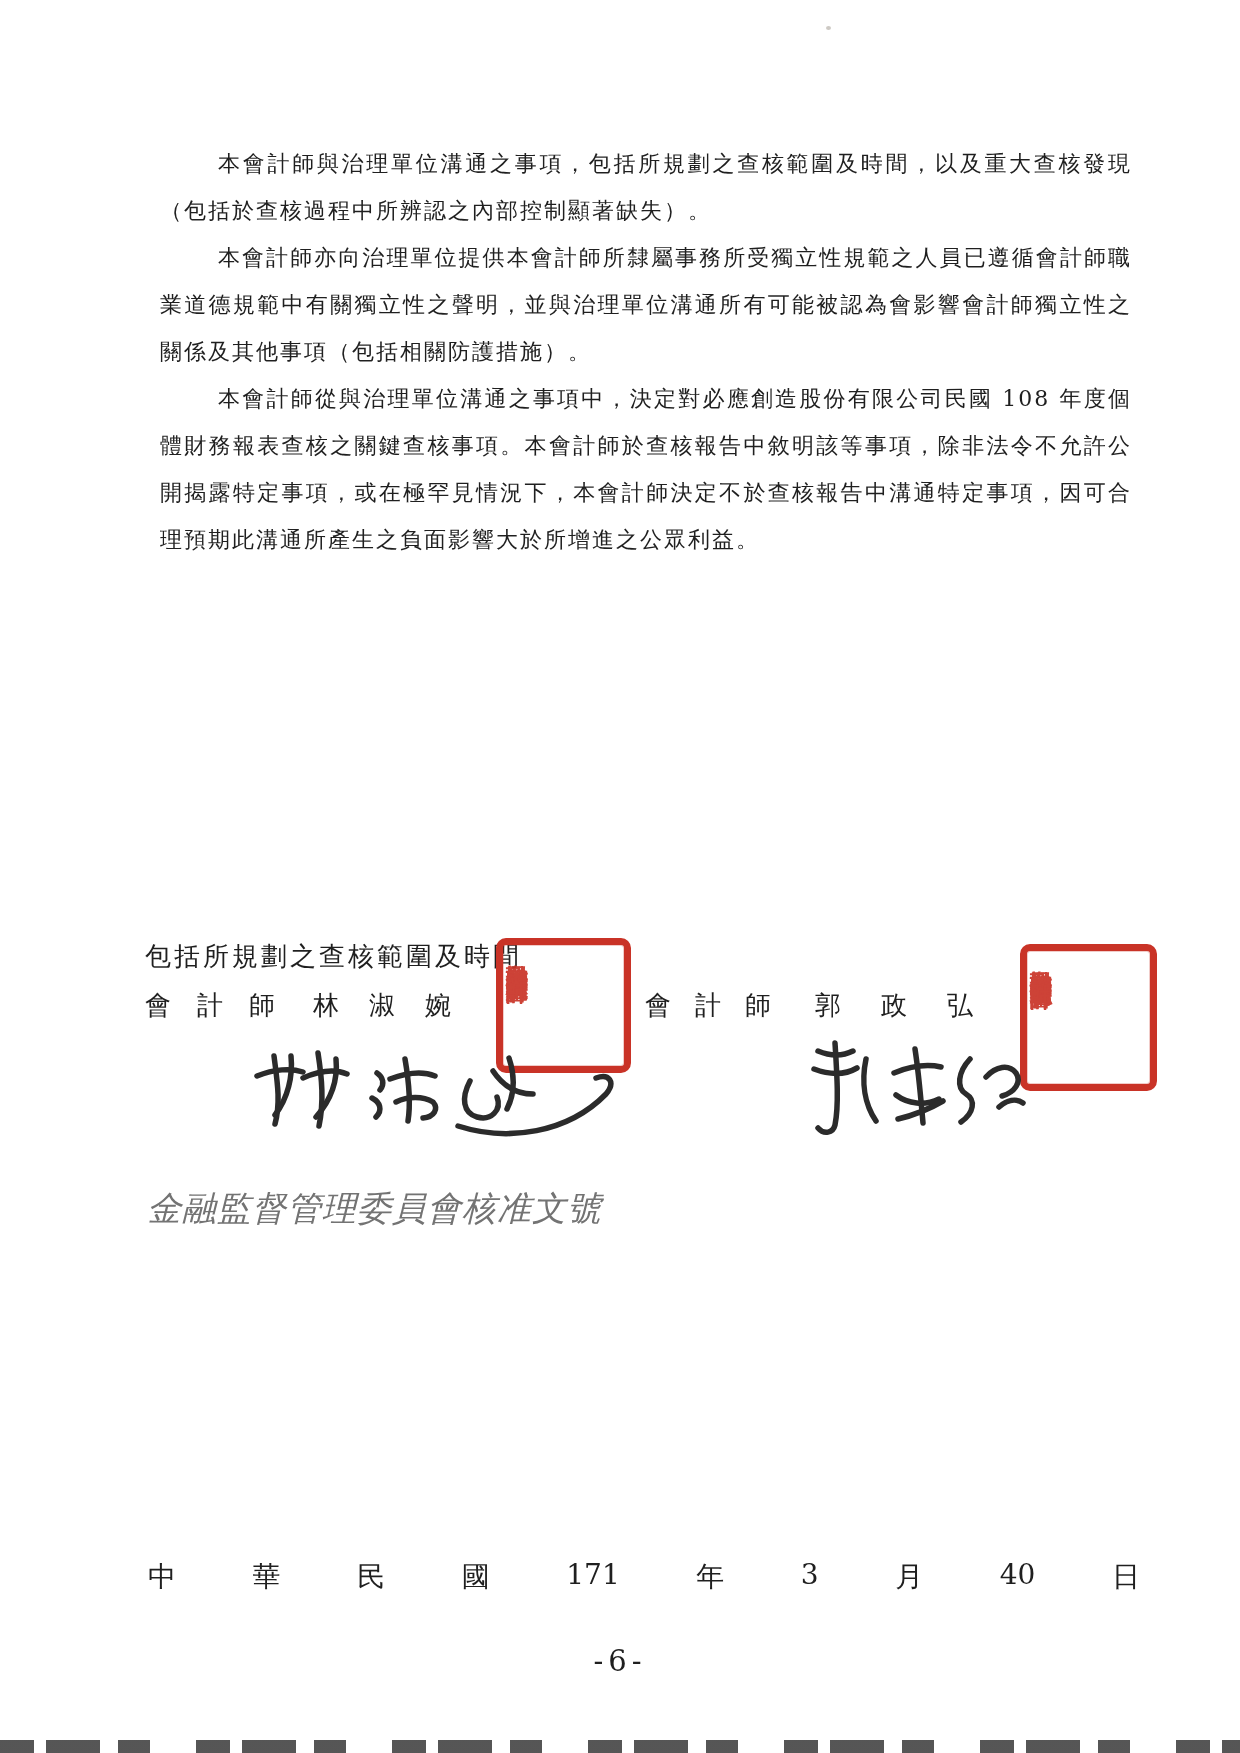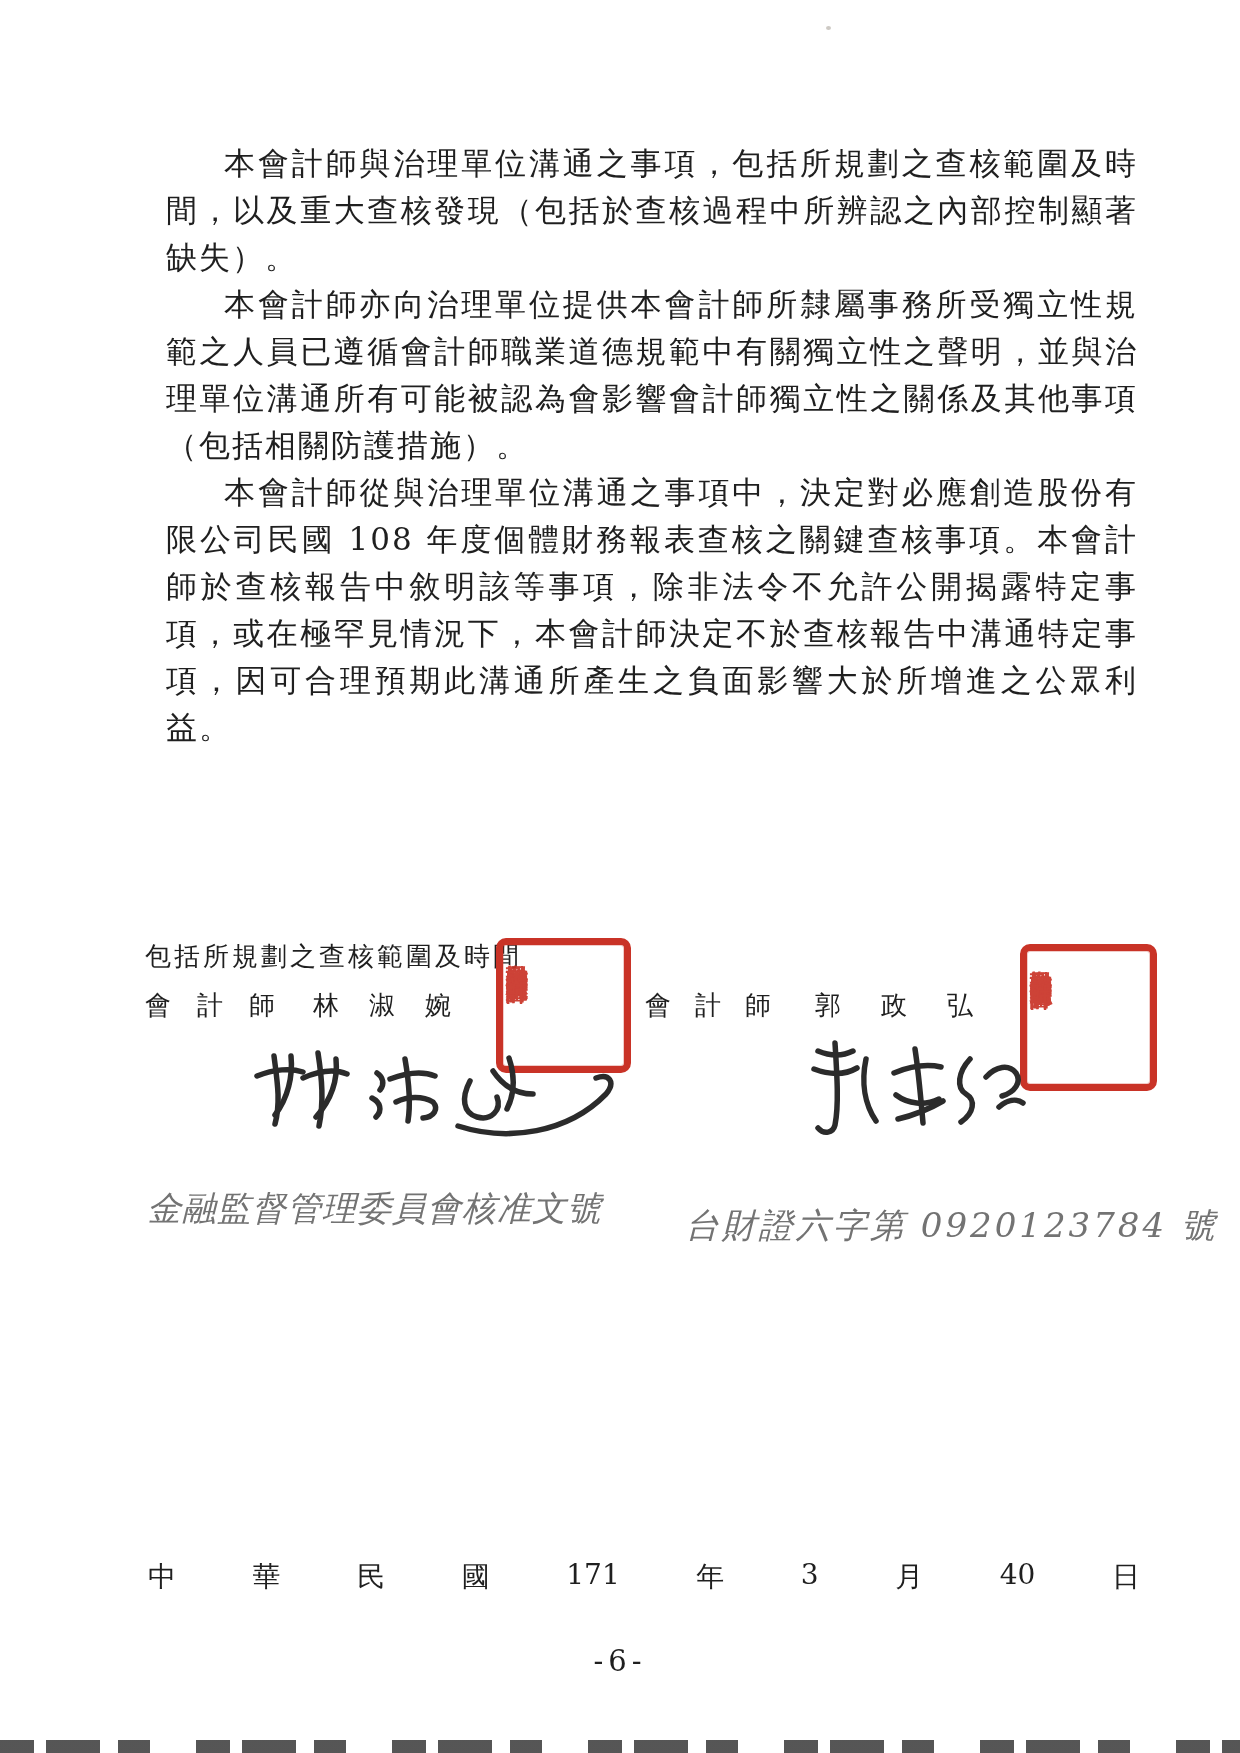--- a/index.html
+++ b/index.html
@@ -4,22 +4,22 @@
 <style>
   html,body{margin:0;padding:0;}
   body{
     width:1240px;height:1753px;position:relative;background:#ffffff;
     font-family:"DejaVu Serif","Liberation Serif",serif;color:#222;
     overflow:hidden;
   }
   .abs{position:absolute;}
   
   .body-text{
-    left:166px;top:140px;width:972px;
-    font-size:31px;line-height:47px;letter-spacing:2px;
+    left:160px;top:140px;width:972px;
+    font-size:22px;line-height:47px;letter-spacing:2px;
     text-align:justify;color:#1f1f1f;
   }
   .body-text p{margin:0;text-indent:58px;}
   
   .firm-name{left:145px;top:939px;font-size:26px;letter-spacing:3px;color:#1f1f1f;white-space:nowrap;}
   .acct-row{display:flex;align-items:flex-start;white-space:nowrap;font-size:26px;color:#1f1f1f;}
   .acct-left{left:145px;top:988px;gap:12px;}
   .acct-right{left:645px;top:988px;gap:20px;}
   .acct-label-l{letter-spacing:26px;}
   .acct-name-l{letter-spacing:30px;}
@@ -135,21 +135,20 @@
     <path d="M196,44 C206,33 219,31 226,40 C232,49 225,59 212,63"></path>
     <path d="M209,74 C217,67 226,65 233,70"></path>
   </svg>
 </div>
 
 <div class="abs approval approval-left">
   <div class="l1">金融監督管理委員會核准文號</div>
 </div>
 
 <div class="abs approval approval-right">
-  <div class="l2">台財證六字第 0920123784 號</div>
 </div>
 
 <div class="abs date-row">
   <span>中</span>
   <span>華</span>
   <span>民</span>
   <span>國</span>
   <span>171</span>
   <span>年</span>
   <span>3</span>

